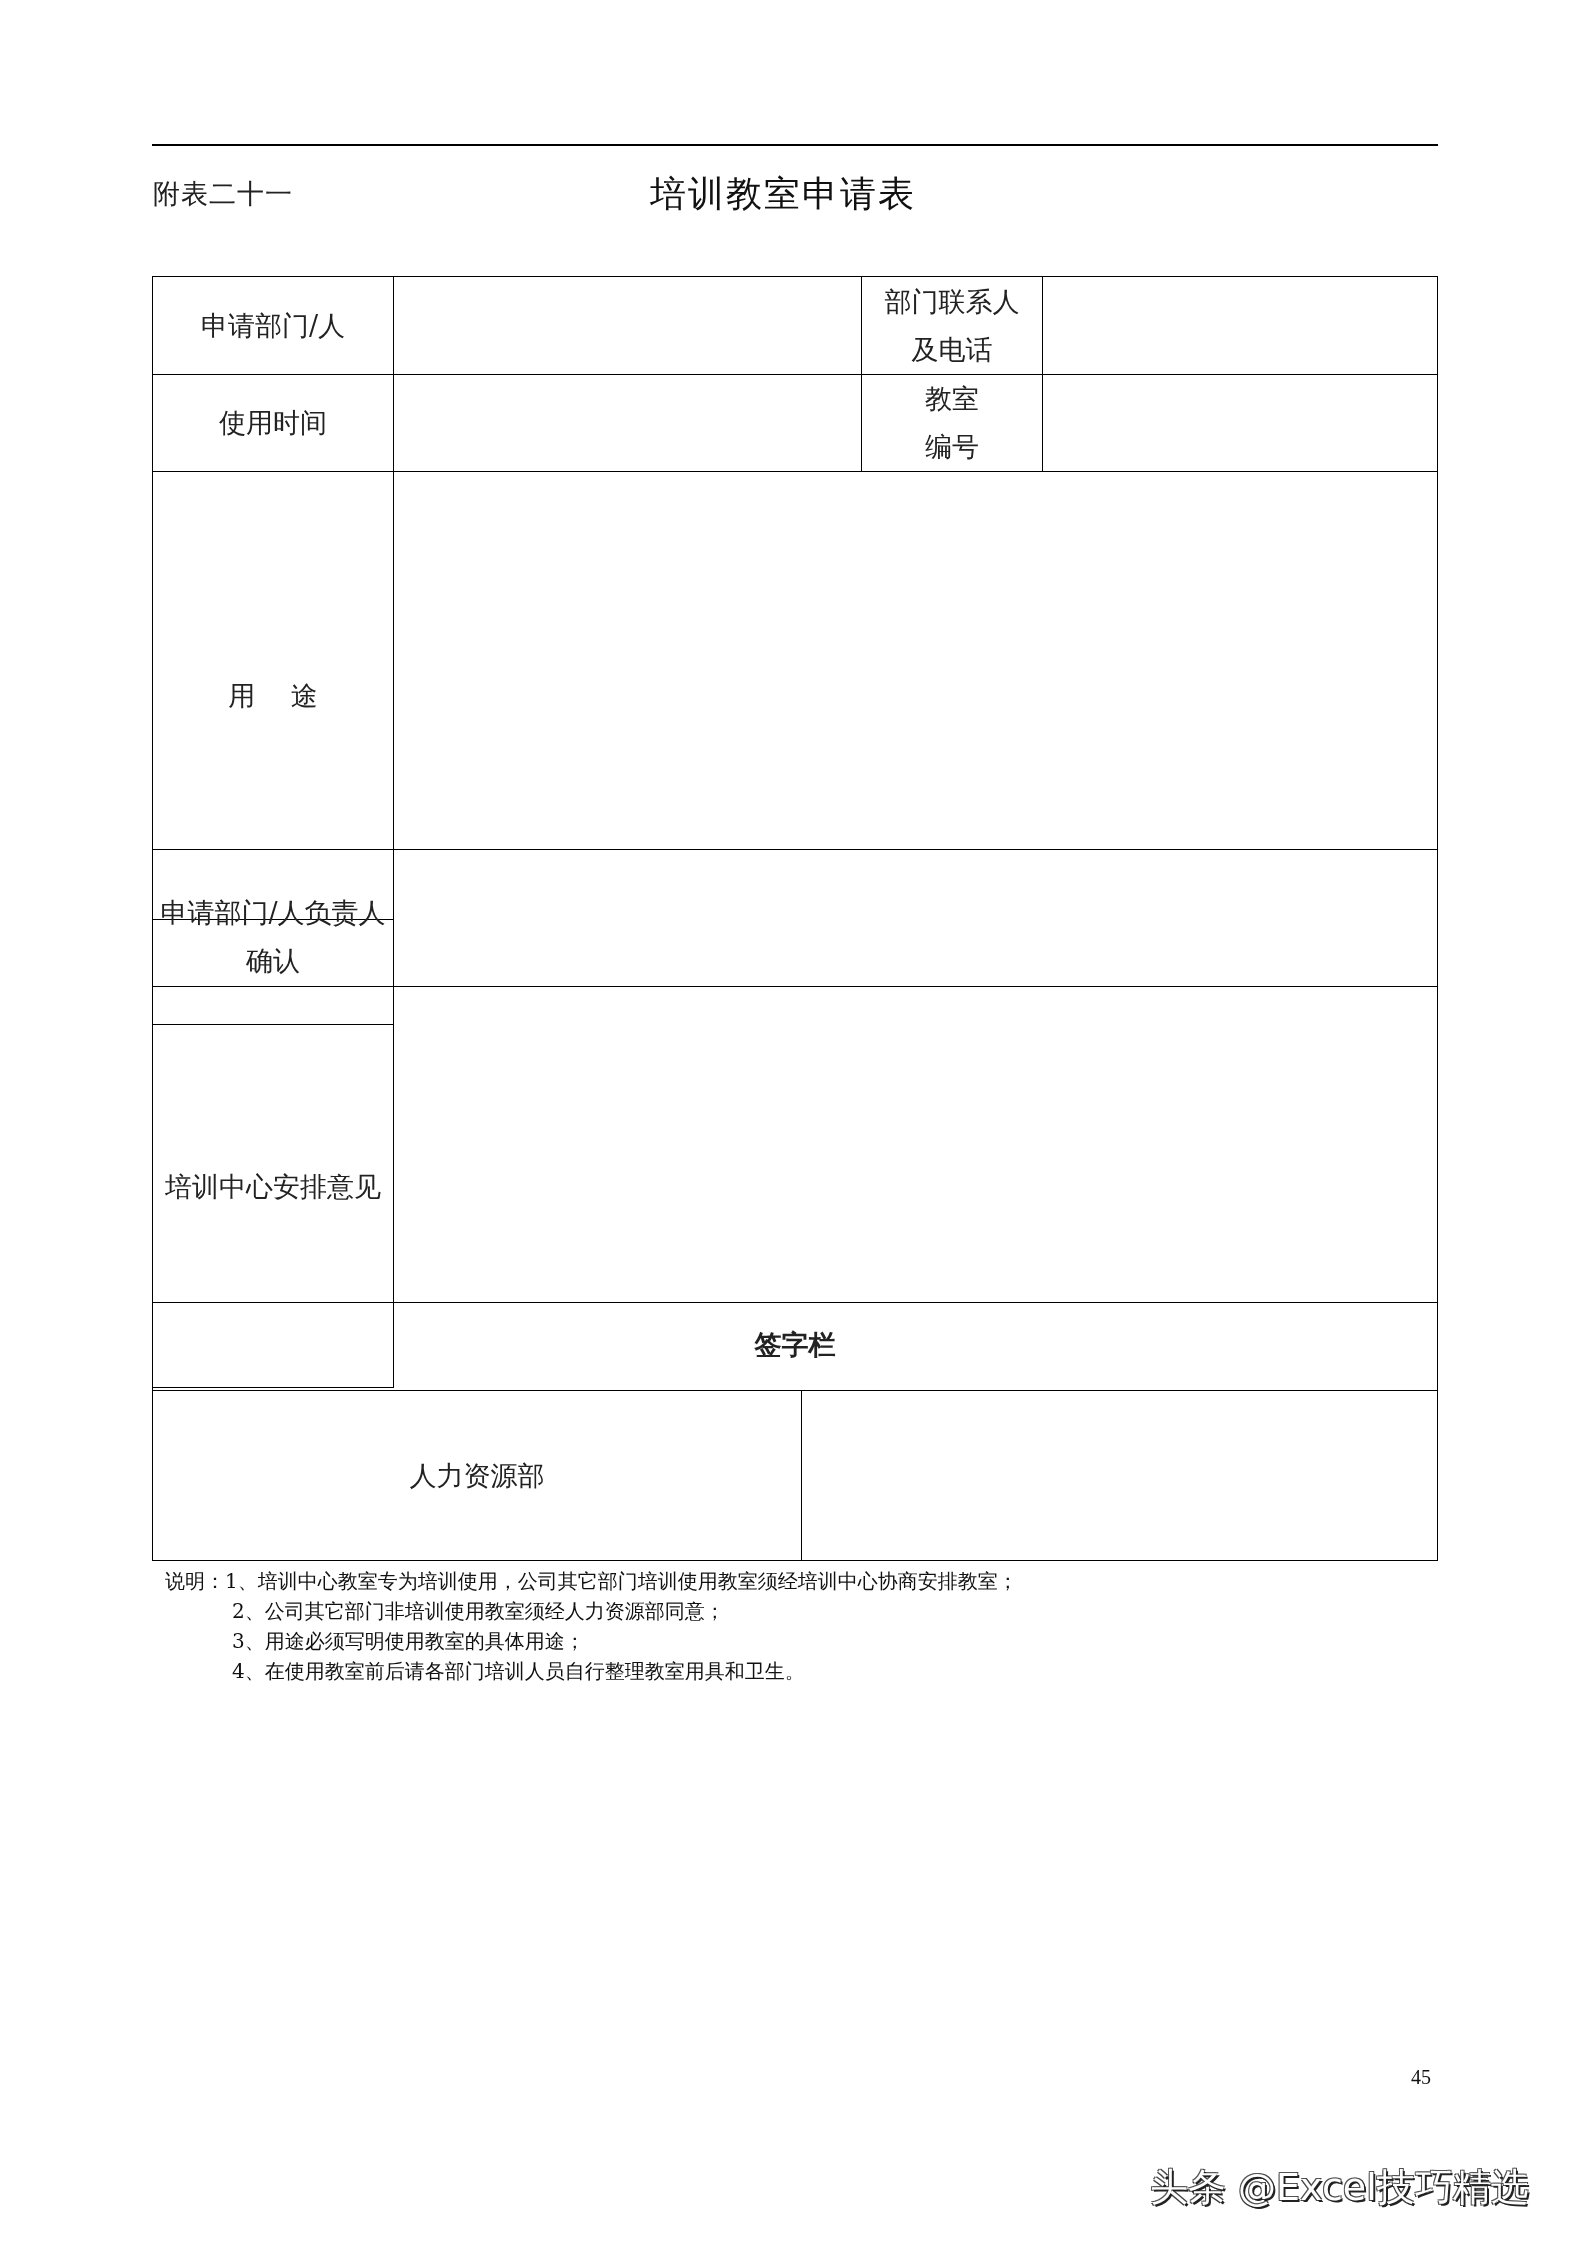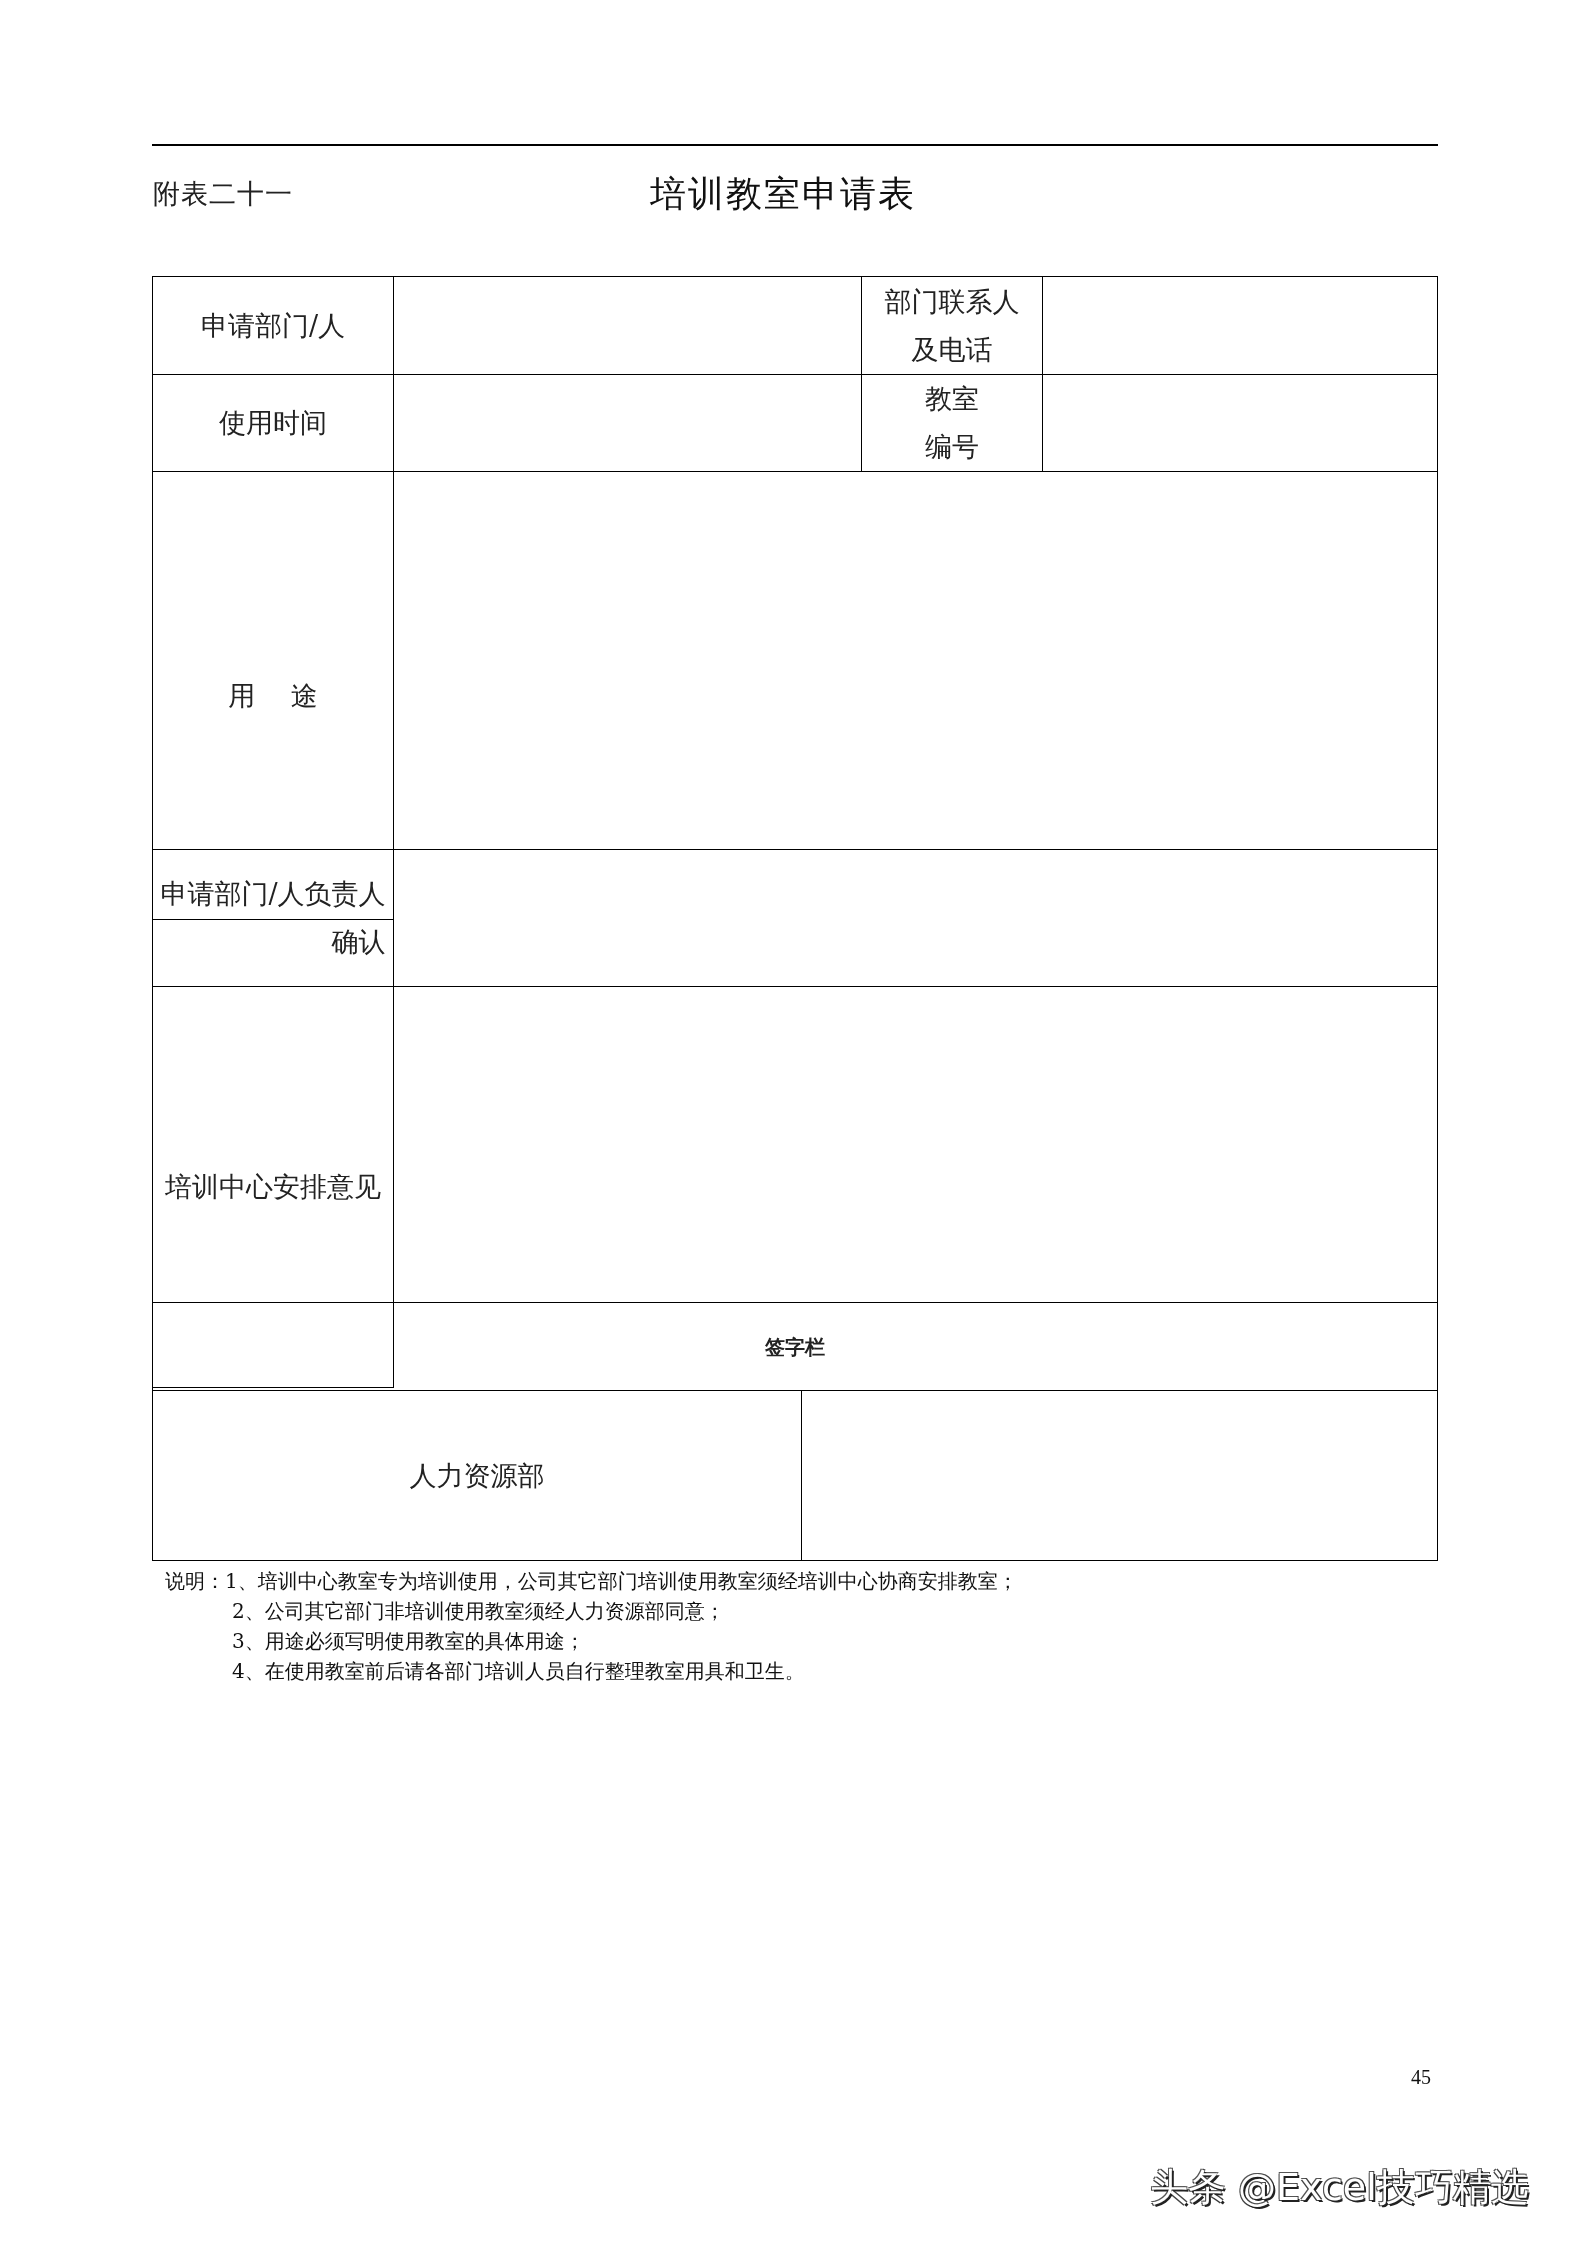--- a/index.html
+++ b/index.html
@@ -8,21 +8,21 @@
   .abs { position: absolute; }
   .rule { left: 152px; top: 144px; width: 1286px; height: 2px; background: #000; }
   .appendix { left: 153px; top: 176px; font-size: 27px; letter-spacing: 1px; color: #222; }
   .title { left: 600px; top: 170px; width: 366px; text-align: center; font-size: 36px; letter-spacing: 2px; color: #111; }
 
   .tbl { left: 152px; top: 276px; width: 1286px; height: 1285px; }
   .cell { position: absolute; box-sizing: border-box; border: 1.5px solid #000;
           display: flex; align-items: center; justify-content: center; text-align: center;
           font-size: 27px; line-height: 48px; color: #222; }
   .cell .txt { white-space: pre-line; }
-  .cell.bold { font-weight: bold; font-family: Liberation Sans, sans-serif; font-size: 20px; }
+  .cell.bold { font-weight: bold; font-family: Liberation Mono, monospace; font-size: 27px; }
   .cell.input { cursor: text; }
 
   .notes { left: 165px; top: 1566px; font-size: 20px; line-height: 30px; color: #111; }
   .notes .line { white-space: nowrap; }
   .notes .indent { padding-left: 67px; }
   .pageno { left: 1411px; top: 2066px; font-size: 20px; font-family: "Liberation Serif", serif; color: #111; }
   .watermark { left: 1150px; top: 2162px; font-size: 38px; font-family: "DejaVu Sans", "Liberation Sans", sans-serif;
                color: #ffffff; text-shadow: 2px 2px 0 #222, -1px -1px 0 #555, 1px -1px 0 #444, -1px 1px 0 #444; letter-spacing: 0px; white-space: nowrap; }
 </style>
 </head>
@@ -62,21 +62,21 @@
     <span class="txt"></span>
   </div>
 
   <div class="cell" style="left:0;top:195px;width:242px;height:449px;">
     <span class="txt" style="white-space:pre;">用　 途</span>
   </div>
   <div class="cell input" style="left:241px;top:195px;width:1045px;height:379px;">
     <span class="txt"></span>
   </div>
 
-  <div class="cell" style="left:0;top:573px;width:242px;height:138px;text-align:right;">
+  <div class="cell" style="left:0;top:573px;width:242px;height:176px;">
     <span class="txt">申请部门/人负责人
 确认</span>
   </div>
   <div class="cell input" style="left:241px;top:573px;width:1045px;height:138px;">
     <span class="txt"></span>
   </div>
 
   <div class="cell" style="left:0;top:710px;width:242px;height:402px;">
     <span class="txt">培训中心安排意见</span>
   </div>

